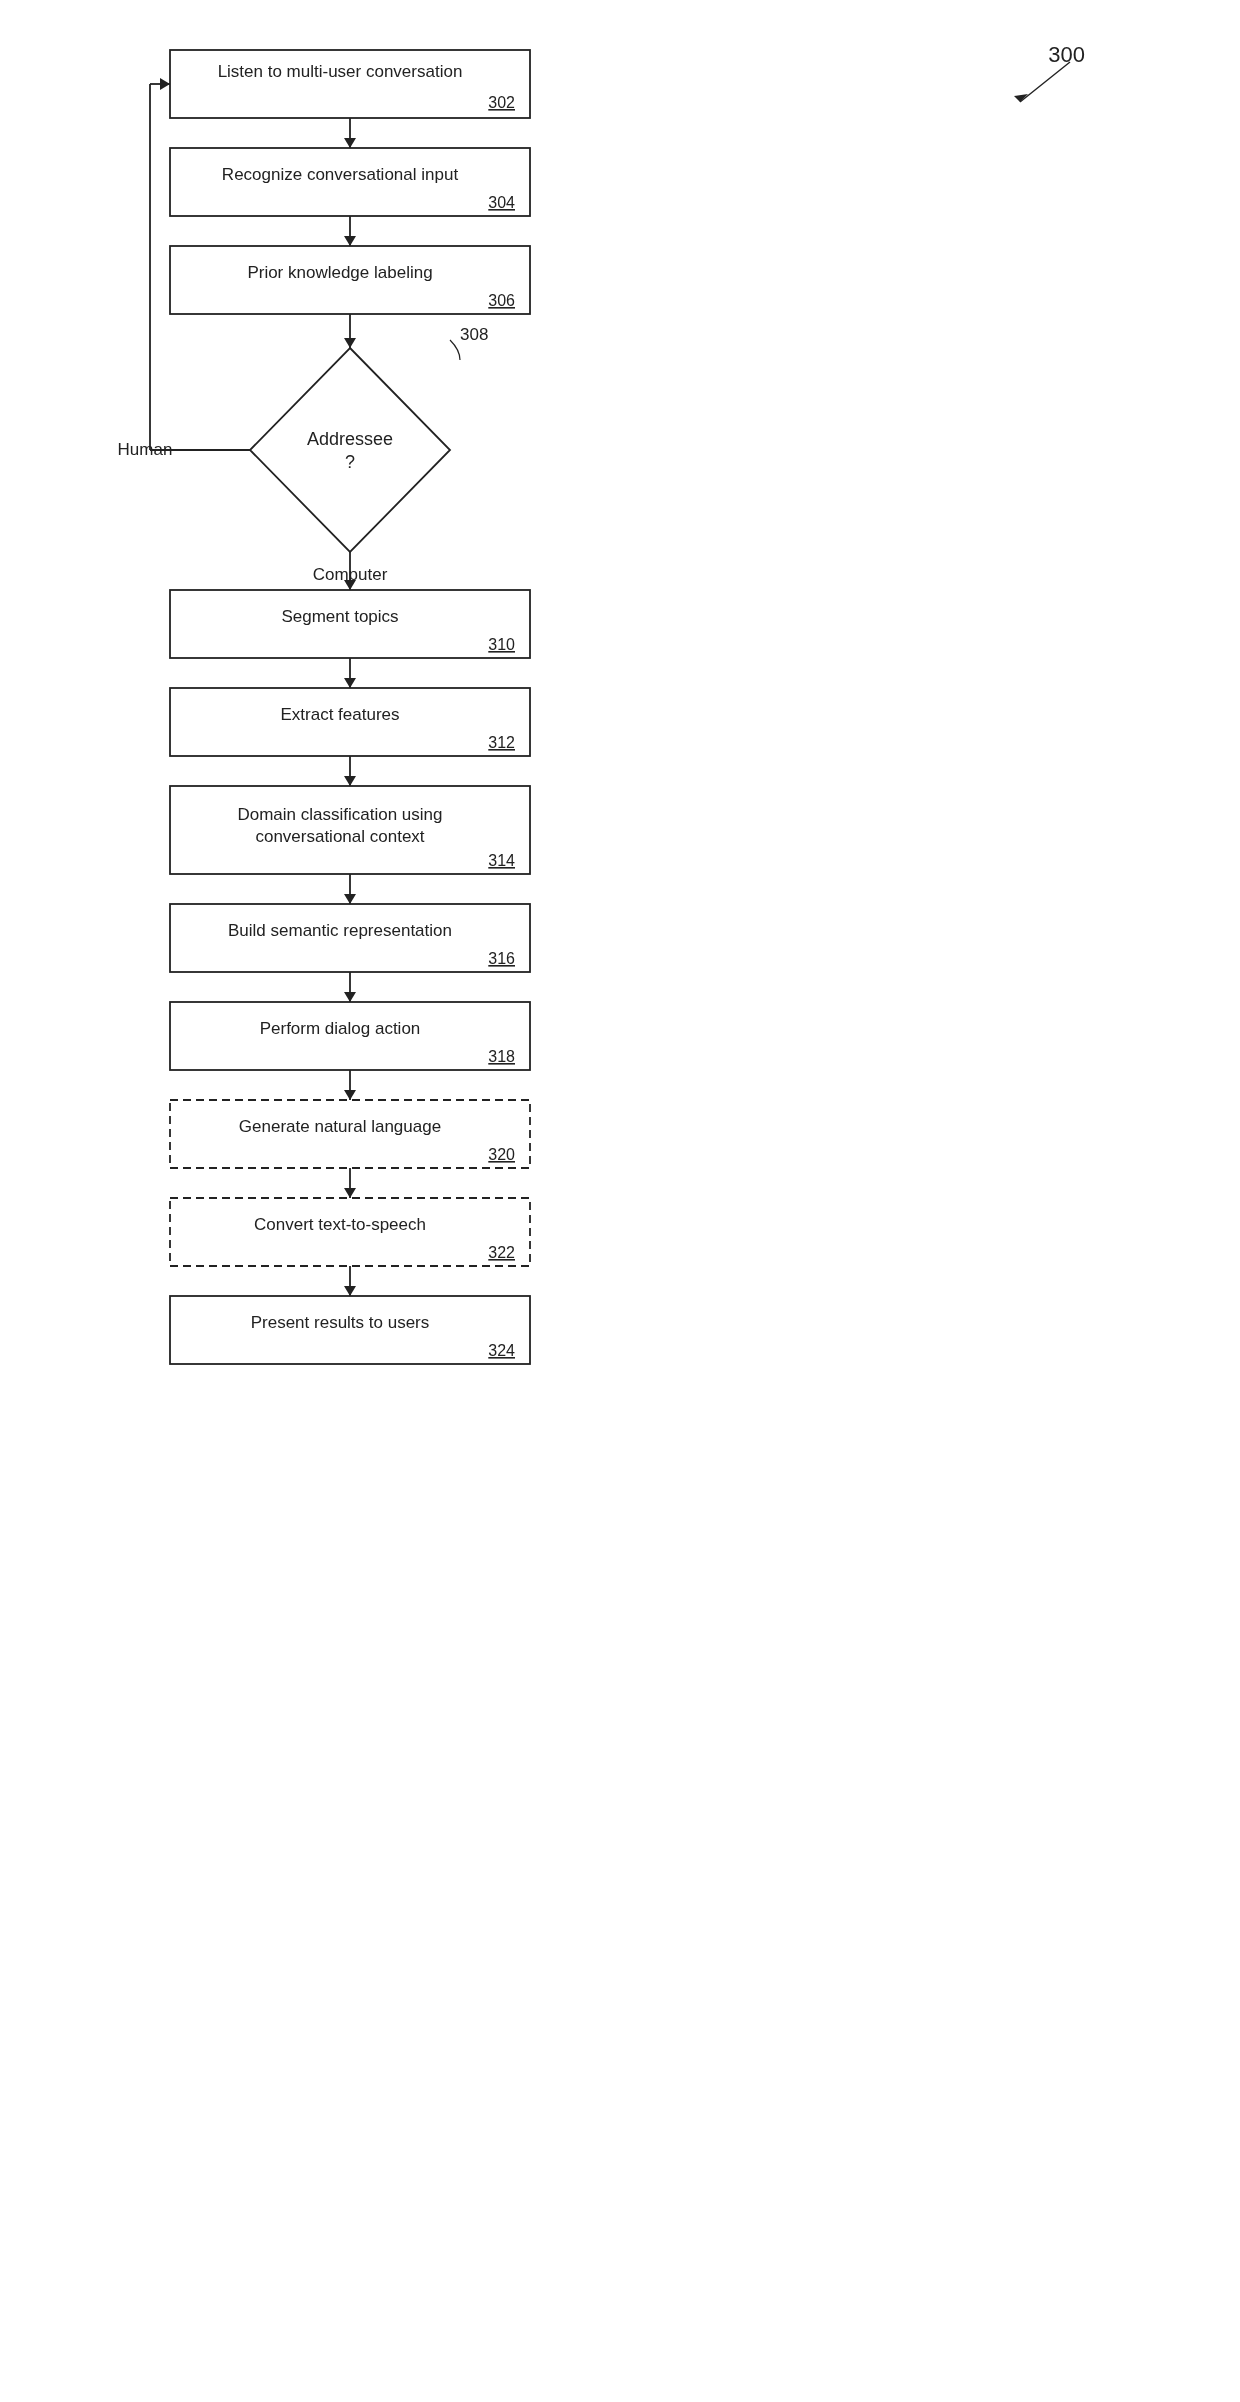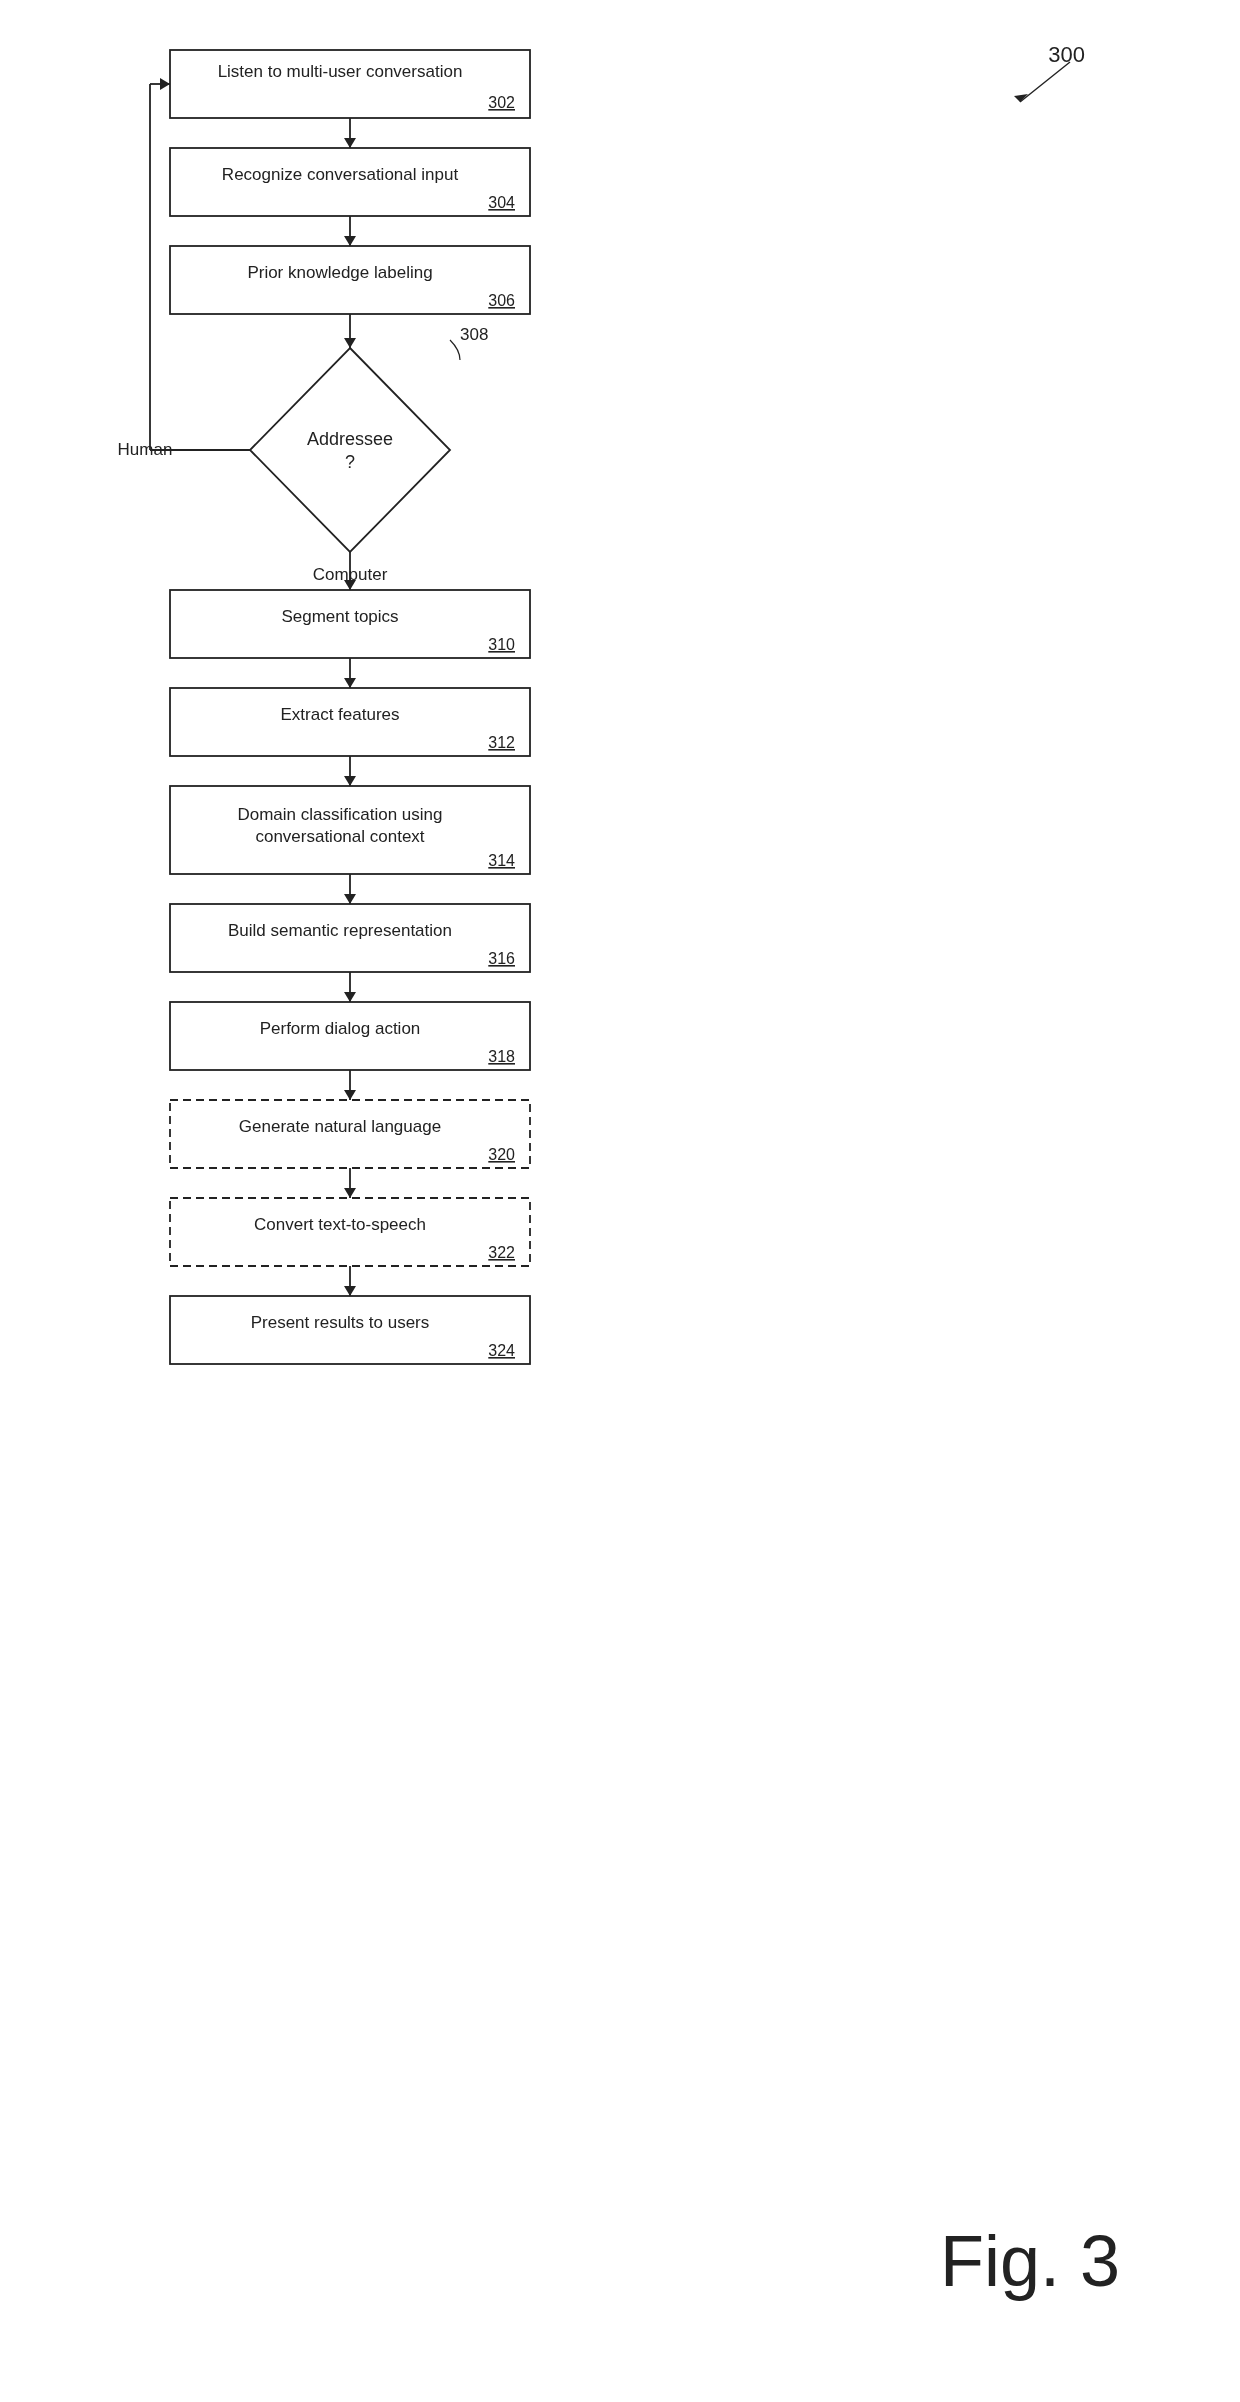--- a/index.html
+++ b/index.html
@@ -117,17 +117,14 @@
 
     <line x1="290" y1="1236" x2="290" y2="1266" stroke="#222" stroke-width="1.8"></line>
     <polygon points="290,1266 284,1256 296,1256" fill="#222"></polygon>
 
     <rect x="110" y="1266" width="360" height="68" fill="white" stroke="#222" stroke-width="1.8"></rect>
     <text x="280" y="1298" text-anchor="middle" font-family="Arial" font-size="17" fill="#222">Present results to users</text>
     <text x="455" y="1326" text-anchor="end" font-family="Arial" font-size="16" fill="#222" text-decoration="underline">324</text>
 
   </svg>
 
-  <div style="position:absolute; bottom:100px; right:120px; font-size:72px; font-weight:300; font-family:Arial,sans-serif; color:#222;">
-    <span>Fig. 3</span>
-  </div>
 
 </div>
 
 </body></html>

